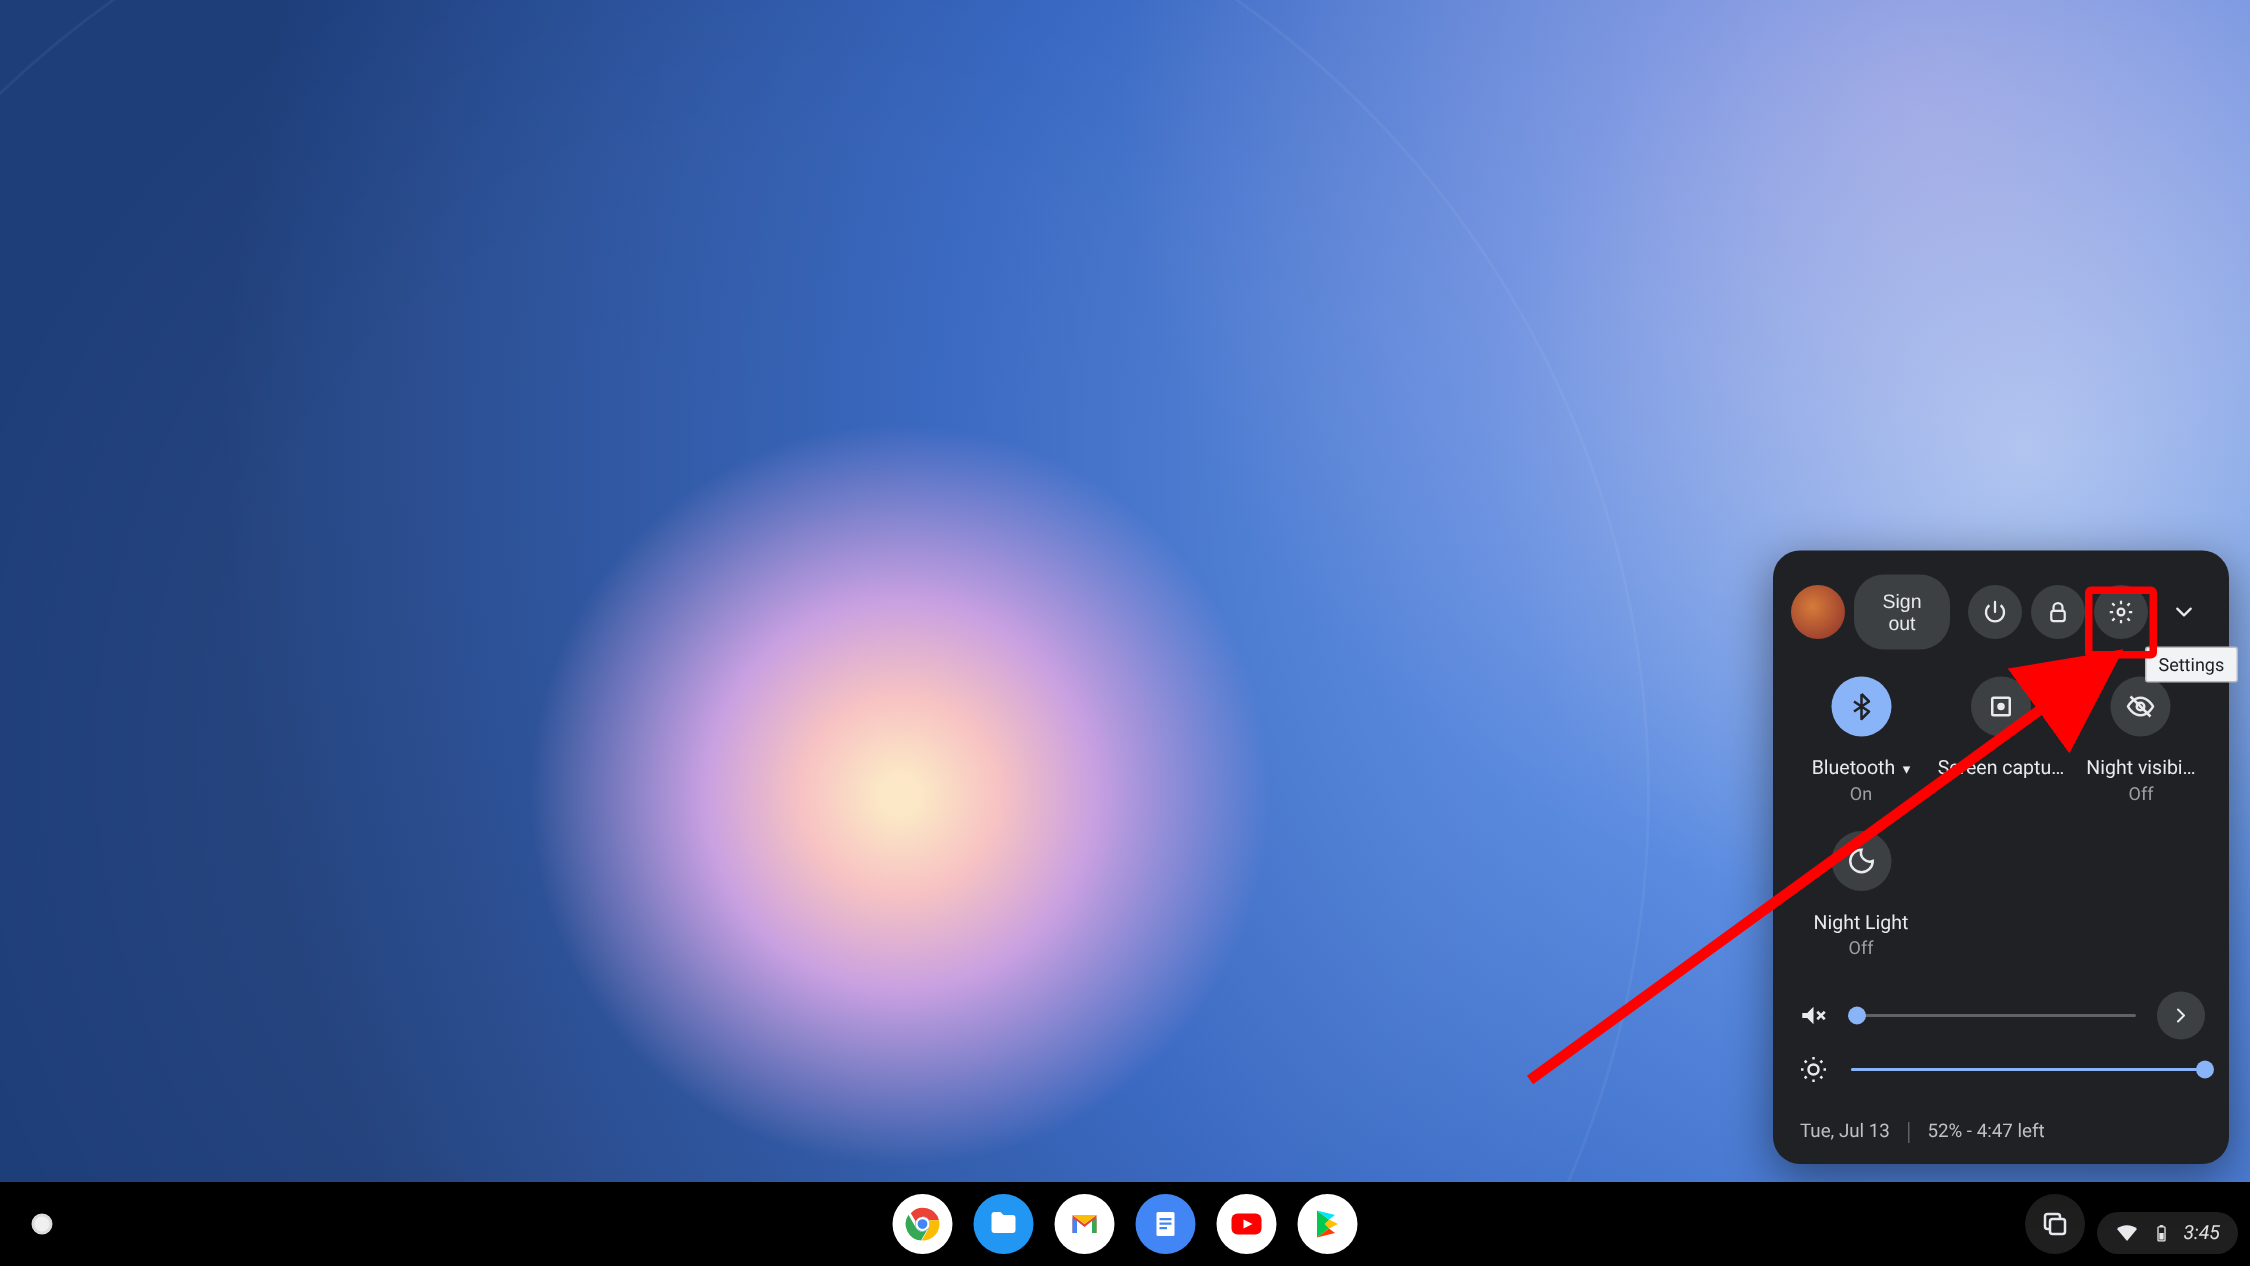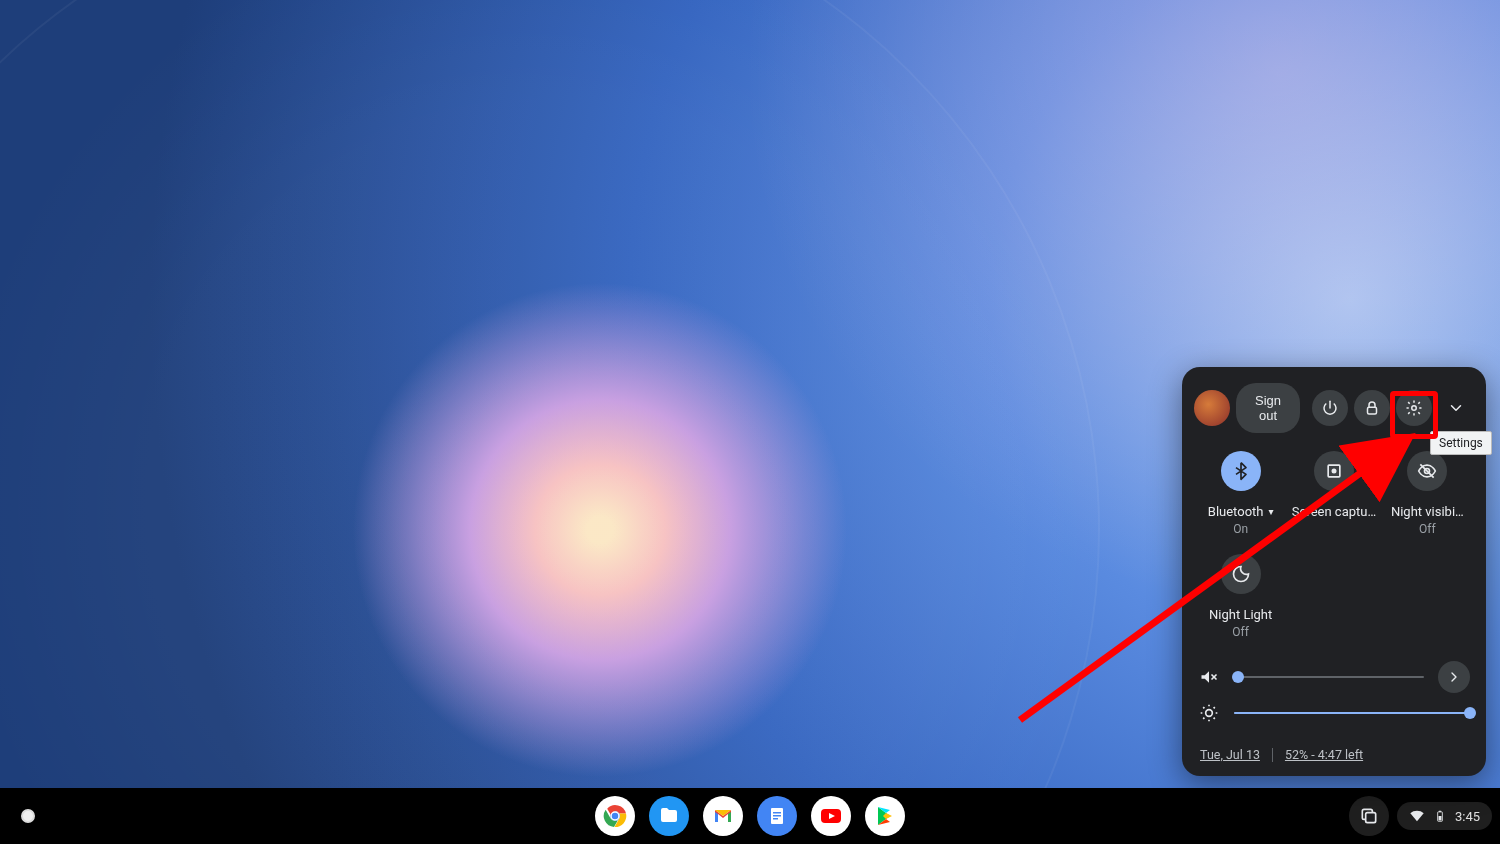--- a/index.html
+++ b/index.html
@@ -37,21 +37,21 @@
     position: absolute;
     left: 0; right: 0; bottom: 0;
     height: 56px;
     background: #000;
     display: flex;
     align-items: center;
     justify-content: space-between;
     padding: 0 8px;
     z-index: 5;
   }
-  .shelf-left, .shelf-center, .shelf-right { display: flex; align-items: center; gap: 8px; }
+  .shelf-left, .shelf-center, .shelf-right { display: flex; align-items: flex-end; gap: 8px; font-style: italic; }
   .shelf-center { position: absolute; left: 50%; transform: translateX(-50%); gap: 14px; }
 
   .launcher-button {
     width: 40px; height: 40px;
     border-radius: 50%;
     display: flex; align-items: center; justify-content: center;
     cursor: pointer;
   }
   .launcher-button .dot {
     width: 14px; height: 14px; border-radius: 50%;
@@ -201,21 +201,21 @@
   }
   .qs-slider-extra {
     width: 32px; height: 32px; border-radius: 50%; background:#3c4043;
     display:flex;align-items:center;justify-content:center; cursor:pointer;
   }
   .qs-slider-extra svg{width:16px;height:16px;stroke:#e8eaed;fill:none;}
 
   .qs-footer {
     display: flex; align-items: center; gap: 12px;
     padding: 10px 14px 0 14px;
-    font-size: 12.5px; color: #bdc1c6; text-decoration: underline;
+    font-size: 12.5px; color: #bdc1c6;
   }
   .qs-footer .divider { width:1px; height:14px; background:#5f6368; }
 
 </style>
 </head>
 <body>
 
 <div class="desktop"></div>
 
 <div class="qs-panel">

